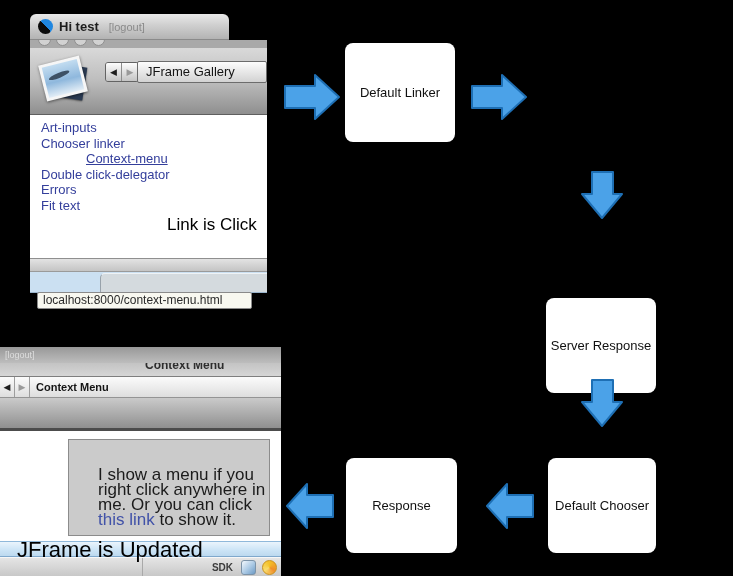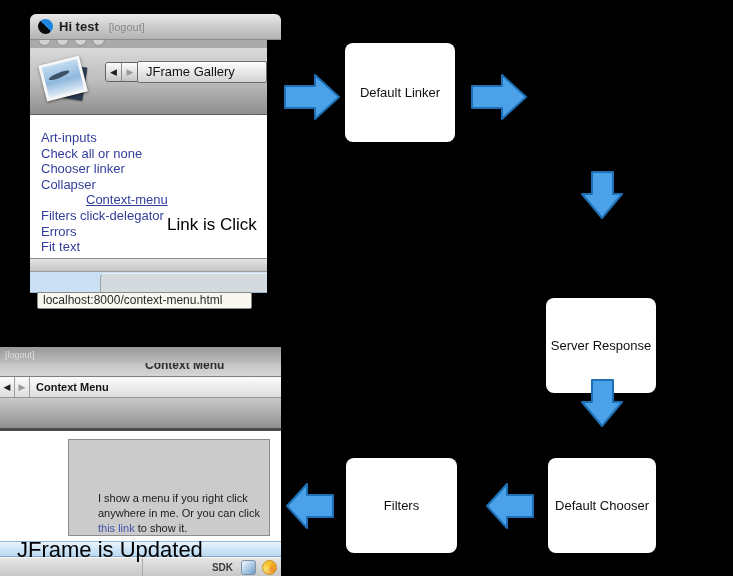--- a/index.html
+++ b/index.html
@@ -2,21 +2,21 @@
 <html><head>
 <meta charset="utf-8">
 <style>
   html,body{margin:0;padding:0;background:#000;}
   *{box-sizing:border-box;font-family:"Liberation Sans",sans-serif;}
   #canvas{position:relative;width:733px;height:576px;background:#000;overflow:hidden;}
   .abs{position:absolute;}
 
   
   #shot-top{left:30px;top:14px;width:237px;height:280px;}
-  .titlebar{left:0;top:0;width:251px;height:26px;border-radius:6px 6px 0 0;
+  .titlebar{left:0;top:0;width:199px;height:26px;border-radius:6px 6px 0 0;
     background:linear-gradient(180deg,#e9e9e9 0%,#cfcfcf 45%,#b3b3b3 100%);
     display:flex;align-items:center;padding-left:8px;border-bottom:1px solid #8a8a8a;text-align:center;}
   .pie{width:15px;height:15px;border-radius:50%;margin-right:6px;
     background:linear-gradient(to bottom left,#1f86e0 0%,#1f86e0 50%,#0b0b0b 50%,#0b0b0b 100%);}
   .wtitle{font-size:13px;font-weight:bold;color:#1c1c1c;}
   .logout-t{font-size:11px;color:#8a8a8a;margin-left:10px;}
   .scallops{left:0;top:26px;width:237px;height:8px;background:#a9a9a9;overflow:hidden;}
   .scallops span{position:absolute;top:-7px;width:13px;height:13px;border-radius:50%;
     background:#d2d2d2;border:1px solid #8f8f8f;}
   .toolbar-t{left:0;top:34px;width:237px;height:67px;
@@ -30,21 +30,21 @@
   .gi-photo{width:100%;height:100%;background:linear-gradient(180deg,#c2dcf0 0%,#8fb8dd 55%,#e2edf6 100%);position:relative;overflow:hidden;}
   .gi-photo:before{content:"";position:absolute;left:4px;top:9px;width:22px;height:5px;background:#3d5166;border-radius:50%;transform:rotate(-8deg);}
   .navgroup{left:75px;top:14px;height:20px;display:flex;border:1px solid #636363;border-radius:3px;overflow:hidden;}
   .navbtn{width:16px;height:100%;display:flex;align-items:center;justify-content:center;
     background:linear-gradient(180deg,#fdfdfd,#c4c4c4);font-size:9px;}
   .navbtn.b1{border-right:1px solid #8c8c8c;color:#1d1d1d;}
   .navbtn.b2{color:#9a9a9a;}
   .galleryfield{left:107px;top:13px;width:130px;height:22px;border:1px solid #6c6c6c;border-radius:2px;
     background:linear-gradient(180deg,#fdfdfd,#d2d2d2);font-size:13px;color:#141414;
     line-height:20px;padding-left:8px;}
-  .content-t{left:0;top:101px;width:237px;height:143px;background:#fff;padding:15px 0 0 11px;overflow:hidden;}
+  .content-t{left:0;top:101px;width:237px;height:143px;background:#fff;padding:5px 0 0 11px;overflow:hidden;}
   .glink{font-size:13px;line-height:15.6px;color:#333e9b;cursor:pointer;}
   .glink.active{text-decoration:underline;margin-left:45px;}
   .graybar-t{left:0;top:244px;width:237px;height:14px;
     background:linear-gradient(180deg,#e3e3e3,#c4c4c4);border-top:1px solid #8f8f8f;border-bottom:1px solid #9a9a9a;}
   .bluestrip-t{left:0;top:258px;width:237px;height:21px;background:#cbe0f2;border-bottom:1px solid #9ab4cc;}
   .bluetab{position:absolute;left:70px;top:1px;right:0;bottom:0;background:#d4dade;
     border-left:1px solid #98a2ab;border-top:1px solid #eef2f5;border-top-left-radius:5px;}
   #url-tooltip{left:37px;top:292px;width:215px;height:17px;background:#f8f8f0;border:1px solid #8a8a8a;
     border-radius:2px;font-size:12px;line-height:15px;color:#2a2a2a;padding-left:5px;white-space:nowrap;overflow:hidden;}
 
@@ -78,21 +78,21 @@
   .bnavbtn{width:15px;height:100%;display:flex;align-items:center;justify-content:center;
     border-right:1px solid #9d9d9d;font-size:9px;}
   .bnavbtn.b1{color:#1d1d1d;}
   .bnavbtn.b2{color:#9a9a9a;}
   .bnavtitle{font-size:11px;font-weight:bold;color:#141414;margin-left:6px;}
   .bgradient{left:0;top:51px;width:281px;height:30px;background:linear-gradient(180deg,#cacaca,#909090);}
   .bdarkline{left:0;top:81px;width:281px;height:3px;background:#4c4c4c;}
   .bcontent{left:0;top:84px;width:281px;height:110px;background:#fff;}
   .panel{position:absolute;left:68px;top:8px;width:202px;height:97px;background:#cbcbcb;
     border:1px solid #8c8c8c;padding:27px 6px 0 29px;}
-  .paneltext{font-size:11px;line-height:15px;color:#1b1b1b;width:170px;margin-top:24px;}
+  .paneltext{font-size:17px;line-height:15px;color:#1b1b1b;width:170px;}
   .panellink{color:#4152a8;cursor:pointer;}
   .bbanner{left:0;top:194px;width:281px;height:16px;
     background:linear-gradient(180deg,#eaf4fc 0%,#cfe6f7 50%,#bcd9ef 100%);
     border-top:1px solid #8fb8da;border-bottom:1px solid #7fa8cc;}
   .bstatus{left:0;top:210px;width:281px;height:19px;
     background:linear-gradient(180deg,#e5e5e5,#c8c8c8);border-top:1px solid #f7f7f7;}
   .bstatus .divider{position:absolute;left:142px;top:0;width:1px;height:100%;background:#a9a9a9;}
   .sdkzone{position:absolute;right:4px;top:0;height:100%;display:flex;align-items:center;gap:6px;}
   .sdklabel{font-size:10px;font-weight:bold;color:#3c3c3c;margin-right:2px;}
   .icon-app{width:15px;height:15px;border-radius:3px;border:1px solid #7c93a8;
@@ -125,42 +125,40 @@
           </div>
       </div>
       <div class="abs navgroup">
         <div class="navbtn b1">◀</div>
         <div class="navbtn b2">▶</div>
       </div>
       <div class="abs galleryfield">JFrame Gallery</div>
     </div>
     <div class="abs content-t">
         <div class="glink">Art-inputs</div>
-        <div class="glink">Check all or none</div>
         <div class="glink">Chooser linker</div>
-        <div class="glink">Collapser</div>
         <div class="glink active">Context-menu</div>
-        <div class="glink">Filters click-delegator</div>
+        <div class="glink">Double click-delegator</div>
         <div class="glink">Errors</div>
         <div class="glink">Fit text</div>
       </div>
     <div class="abs graybar-t"></div>
     <div class="abs bluestrip-t">
       <div class="bluetab"></div>
     </div>
   </div>
   <div class="abs" id="url-tooltip">localhost:8000/context-menu.html</div>
 
   <div class="abs annot" id="annot-link">Link is Click</div>
   <div class="abs annot" id="annot-updated">JFrame is Updated</div>
 
   <div class="abs flowbox" id="box-linker">Default Linker</div>
   <div class="abs flowbox" id="box-server">Server Response</div>
   <div class="abs flowbox" id="box-renderer">Default Chooser</div>
-  <div class="abs flowbox" id="box-filters">Filters</div>
+  <div class="abs flowbox" id="box-filters">Response</div>
 
   <svg class="abs" id="arrow-layer" viewBox="0 0 733 576">
     <polygon points="285,86 315,86 315,75 339,97 315,119 315,108 285,108"></polygon>
     <polygon points="472,86 502,86 502,75 526,97 502,119 502,108 472,108"></polygon>
     <polygon points="592,172 613,172 613,194 622,194 602,218 582,194 592,194"></polygon>
     <polygon points="592,380 613,380 613,402 622,402 602,426 582,402 592,402"></polygon>
     <polygon points="533,495 507,495 507,484 487,506 507,528 507,517 533,517"></polygon>
     <polygon points="333,495 307,495 307,484 287,506 307,528 307,517 333,517"></polygon>
   </svg>
 

